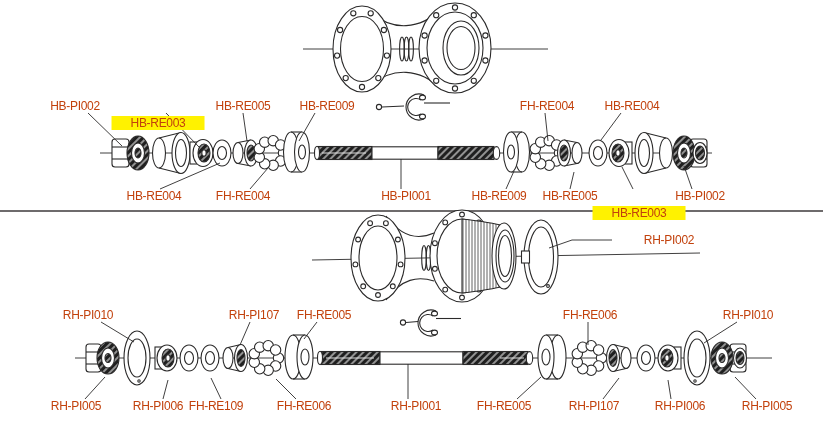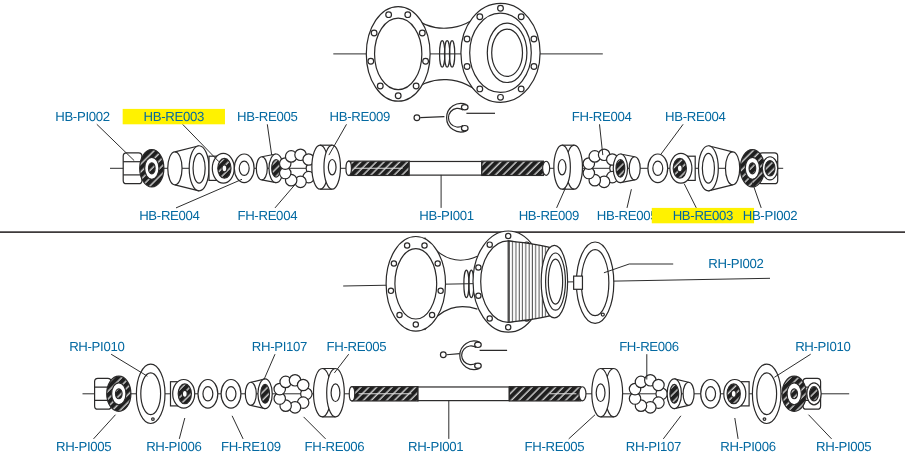--- a/index.html
+++ b/index.html
@@ -4,23 +4,23 @@
 <style>
   html,body{margin:0;padding:0;background:#fff;}
   .stage{
     position:relative;width:823px;height:423px;background:#ffffff;
     font-family:"Liberation Sans",sans-serif;overflow:hidden;
   }
   .stage svg{position:absolute;left:0;top:0;}
   .plabel{
     position:absolute;transform:translate(-50%,-50%);
     font-size:12px;line-height:14px;letter-spacing:-0.3px;
-    color:#0369a1;white-space:nowrap;user-select:none;
+    color:#c2410c;white-space:nowrap;user-select:none;
   }
-  .plabel[data-hl="true"]{background:#fff200;padding:0 19px;}
+  .plabel[data-hl="true"]{background:#fff200;padding:0 19px;margin-top:17px;}
 </style>
 </head>
 <body>
 
 <div class="stage">
 
 <svg width="823" height="423" viewBox="0 0 823 423">
   <defs>
     <pattern id="thr" patternUnits="userSpaceOnUse" width="5" height="5" patternTransform="rotate(45)">
       <rect width="5" height="5" fill="#1f1f1f"></rect>
@@ -389,21 +389,21 @@
 <span class="plabel" style="left:88px;top:315px" data-hl="false">RH-PI010</span>
 <span class="plabel" style="left:254px;top:315px" data-hl="false">RH-PI107</span>
 <span class="plabel" style="left:324px;top:315px" data-hl="false">FH-RE005</span>
 <span class="plabel" style="left:590px;top:315px" data-hl="false">FH-RE006</span>
 <span class="plabel" style="left:748px;top:315px" data-hl="false">RH-PI010</span>
 
 <span class="plabel" style="left:669px;top:240px" data-hl="false">RH-PI002</span>
 
 <span class="plabel" style="left:76px;top:406px" data-hl="false">RH-PI005</span>
 <span class="plabel" style="left:158px;top:406px" data-hl="false">RH-PI006</span>
-<span class="plabel" style="left:228px;top:406px" data-hl="false">FH-RE109</span>
+<span class="plabel" style="left:216px;top:406px" data-hl="false">FH-RE109</span>
 <span class="plabel" style="left:304px;top:406px" data-hl="false">FH-RE006</span>
-<span class="plabel" style="left:396px;top:406px" data-hl="false">RH-PI001</span>
+<span class="plabel" style="left:416px;top:406px" data-hl="false">RH-PI001</span>
 <span class="plabel" style="left:504px;top:406px" data-hl="false">FH-RE005</span>
 <span class="plabel" style="left:594px;top:406px" data-hl="false">RH-PI107</span>
 <span class="plabel" style="left:680px;top:406px" data-hl="false">RH-PI006</span>
 <span class="plabel" style="left:767px;top:406px" data-hl="false">RH-PI005</span>
 
 </div>
 
 </body></html>

